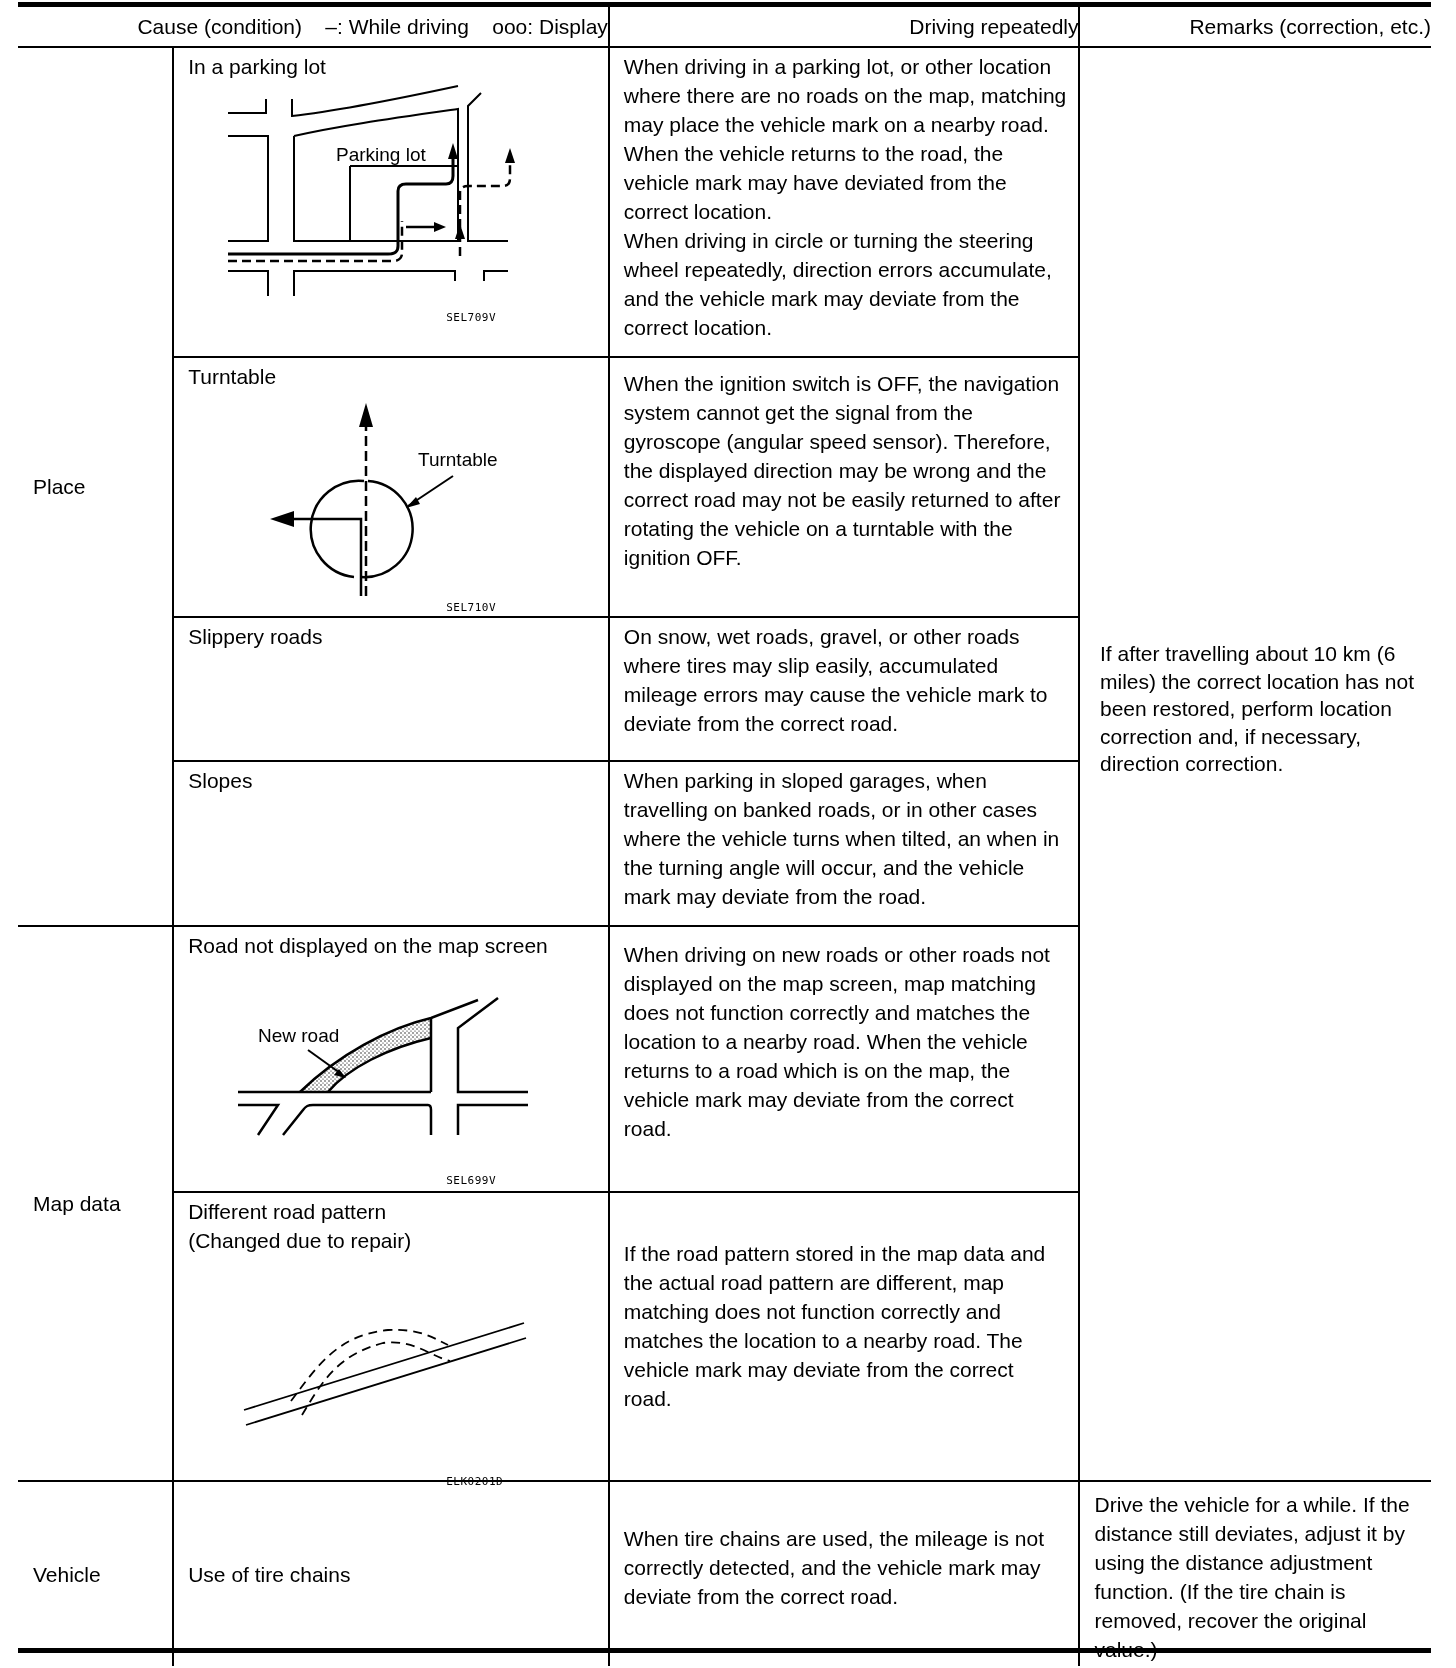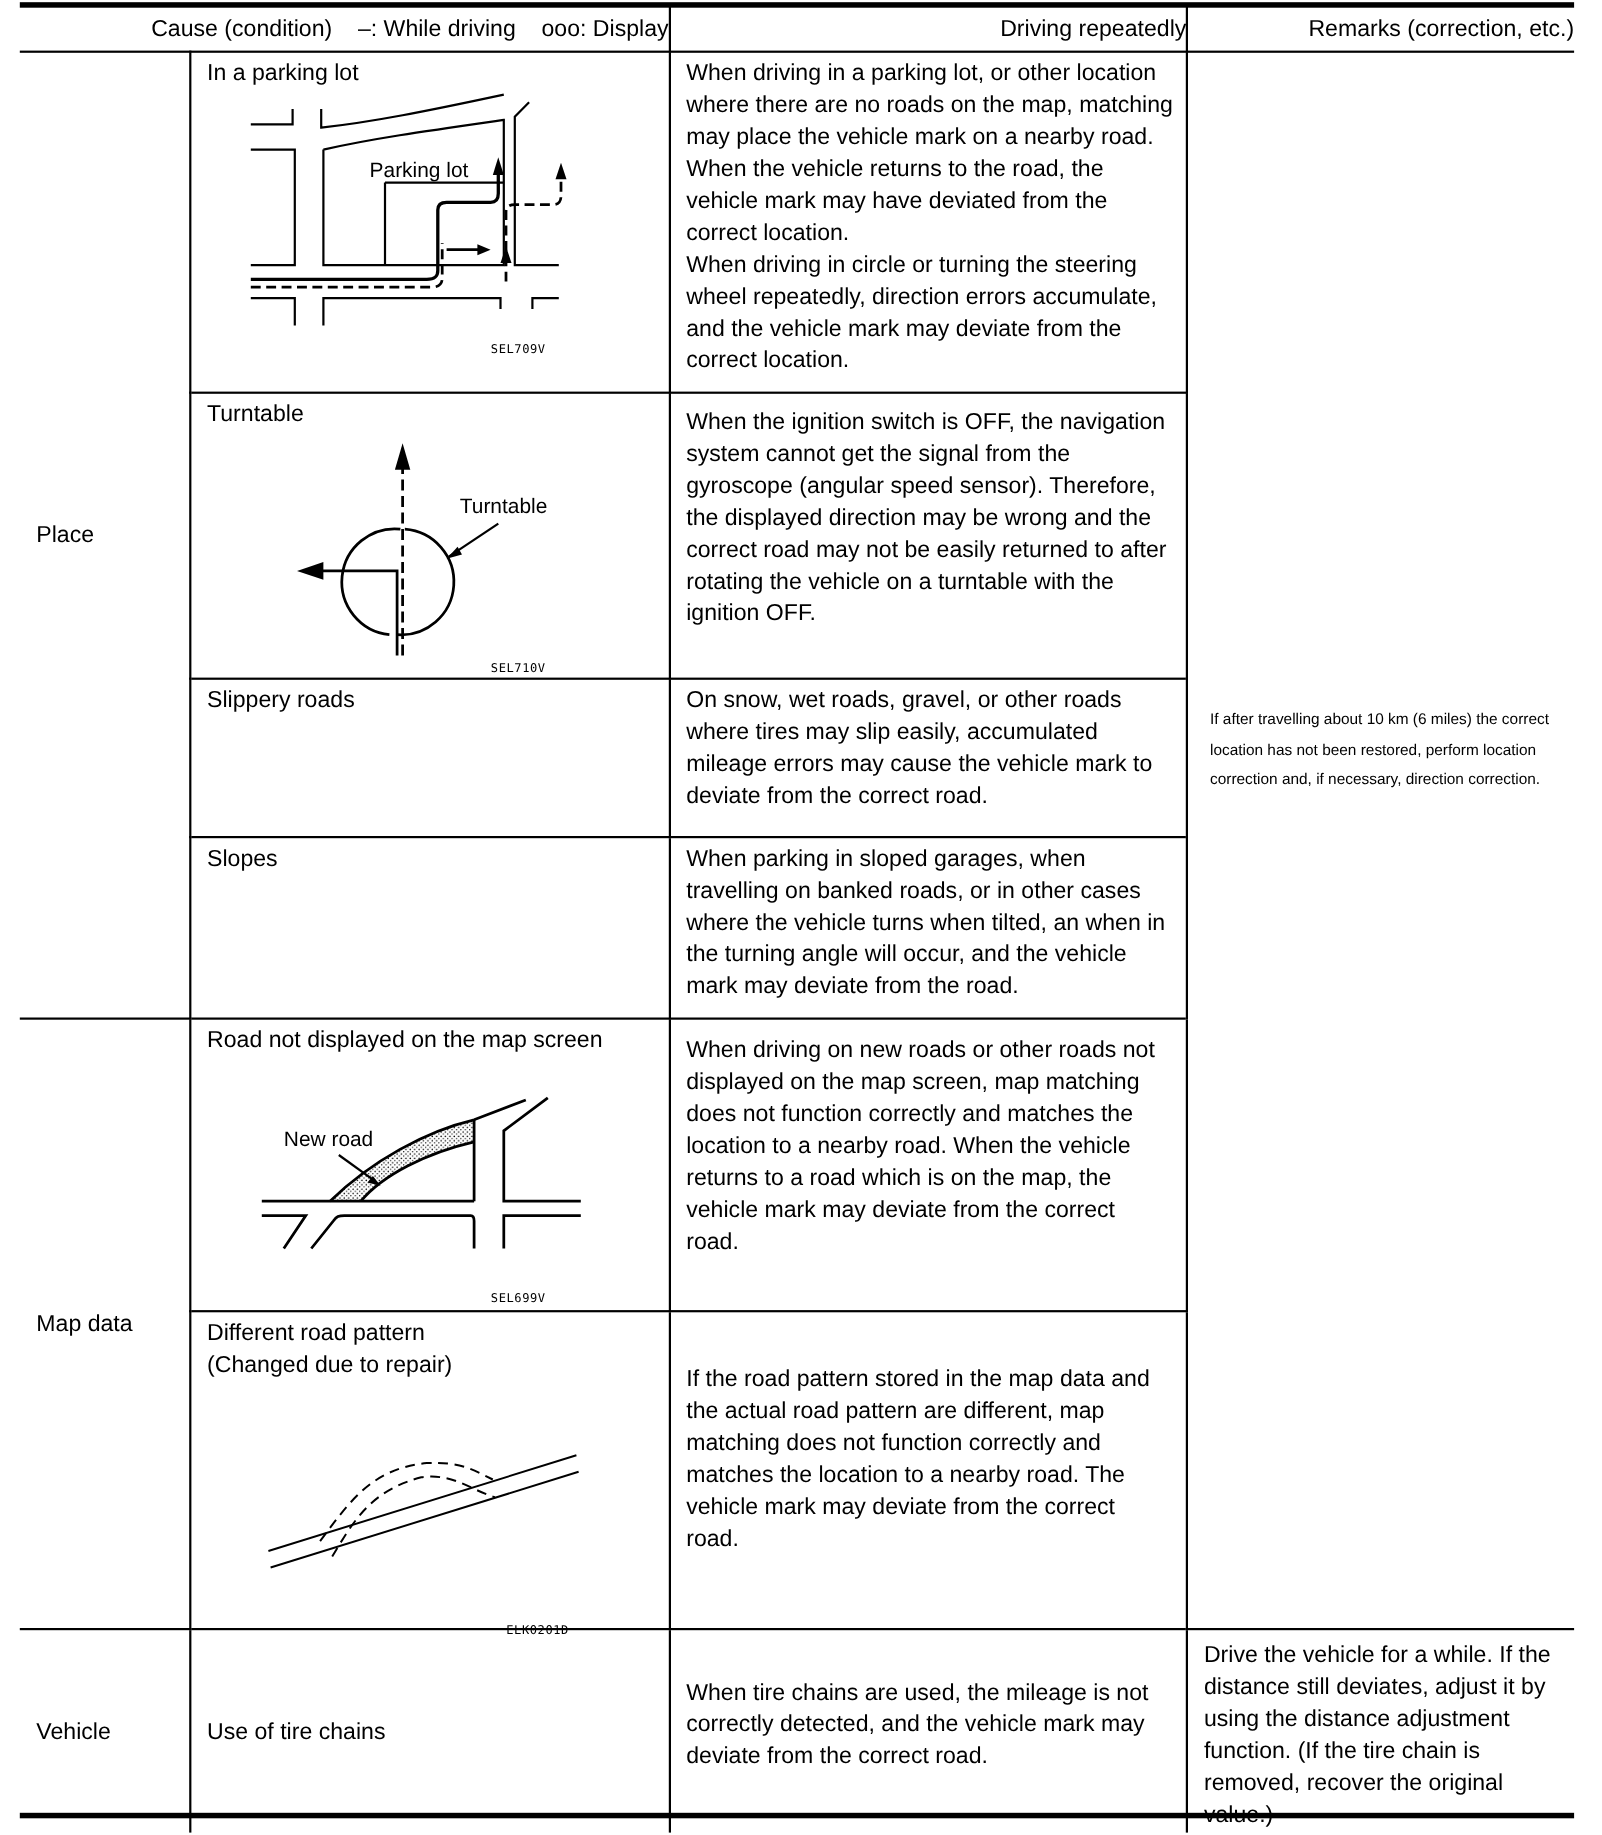--- a/index.html
+++ b/index.html
@@ -179,21 +179,21 @@
         <svg width="420" height="220" viewBox="0 0 420 220" style="position:absolute;left:0;top:0;">
           <g fill="none" stroke="#000" stroke-width="1.8">
             <path d="M56 155 L336 68"></path>
             <path d="M58 170 L338 83"></path>
           </g>
           <g fill="none" stroke="#000" stroke-width="1.8" stroke-dasharray="9,6">
             <path d="M103 146 C130 110 150 80 200 75 C230 74 240 80 260 90"></path>
             <path d="M114 160 C135 125 150 100 195 88 C225 84 240 100 262 106"></path>
           </g>
         </svg>
-        <span class="figcode" style="left:272px;top:212px;">ELK0201D</span>
+        <span class="figcode" style="left:258px;top:212px;">ELK0201D</span>
       </div>
     </td>
     <td class="desc mid">
       <div style="padding-bottom:8px;">If the road pattern stored in the map data and the actual road pattern are different, map matching does not function correctly and matches the location to a nearby road. The vehicle mark may deviate from the correct road.</div>
     </td>
   </tr>
 
   <tr class="lastrow" style="height:185px;">
     <td class="group">Vehicle</td>
     <td class="sub" style="vertical-align:middle;padding-top:0;">
@@ -203,15 +203,15 @@
       <div>When tire chains are used, the mileage is not correctly detected, and the vehicle mark may deviate from the correct road.</div>
     </td>
     <td class="remark" style="vertical-align:top;padding-top:8px;">
       <div>Drive the vehicle for a while. If the distance still deviates, adjust it by using the distance adjustment function. (If the tire chain is removed, recover the original value.)</div>
     </td>
   </tr>
 </tbody>
     </table>
 </div>
 
-<div style="position:absolute;left:1100px;top:640px;width:318px;font-size:14px;line-height:27.5px;">If after travelling about 10 km (6 miles) the correct location has not been restored, perform location correction and, if necessary, direction correction.</div>
+<div style="position:absolute;left:1100px;top:640px;width:318px;font-size:21px;line-height:27.5px;">If after travelling about 10 km (6 miles) the correct location has not been restored, perform location correction and, if necessary, direction correction.</div>
 
 <div class="botline"></div>
 
 </body></html>

